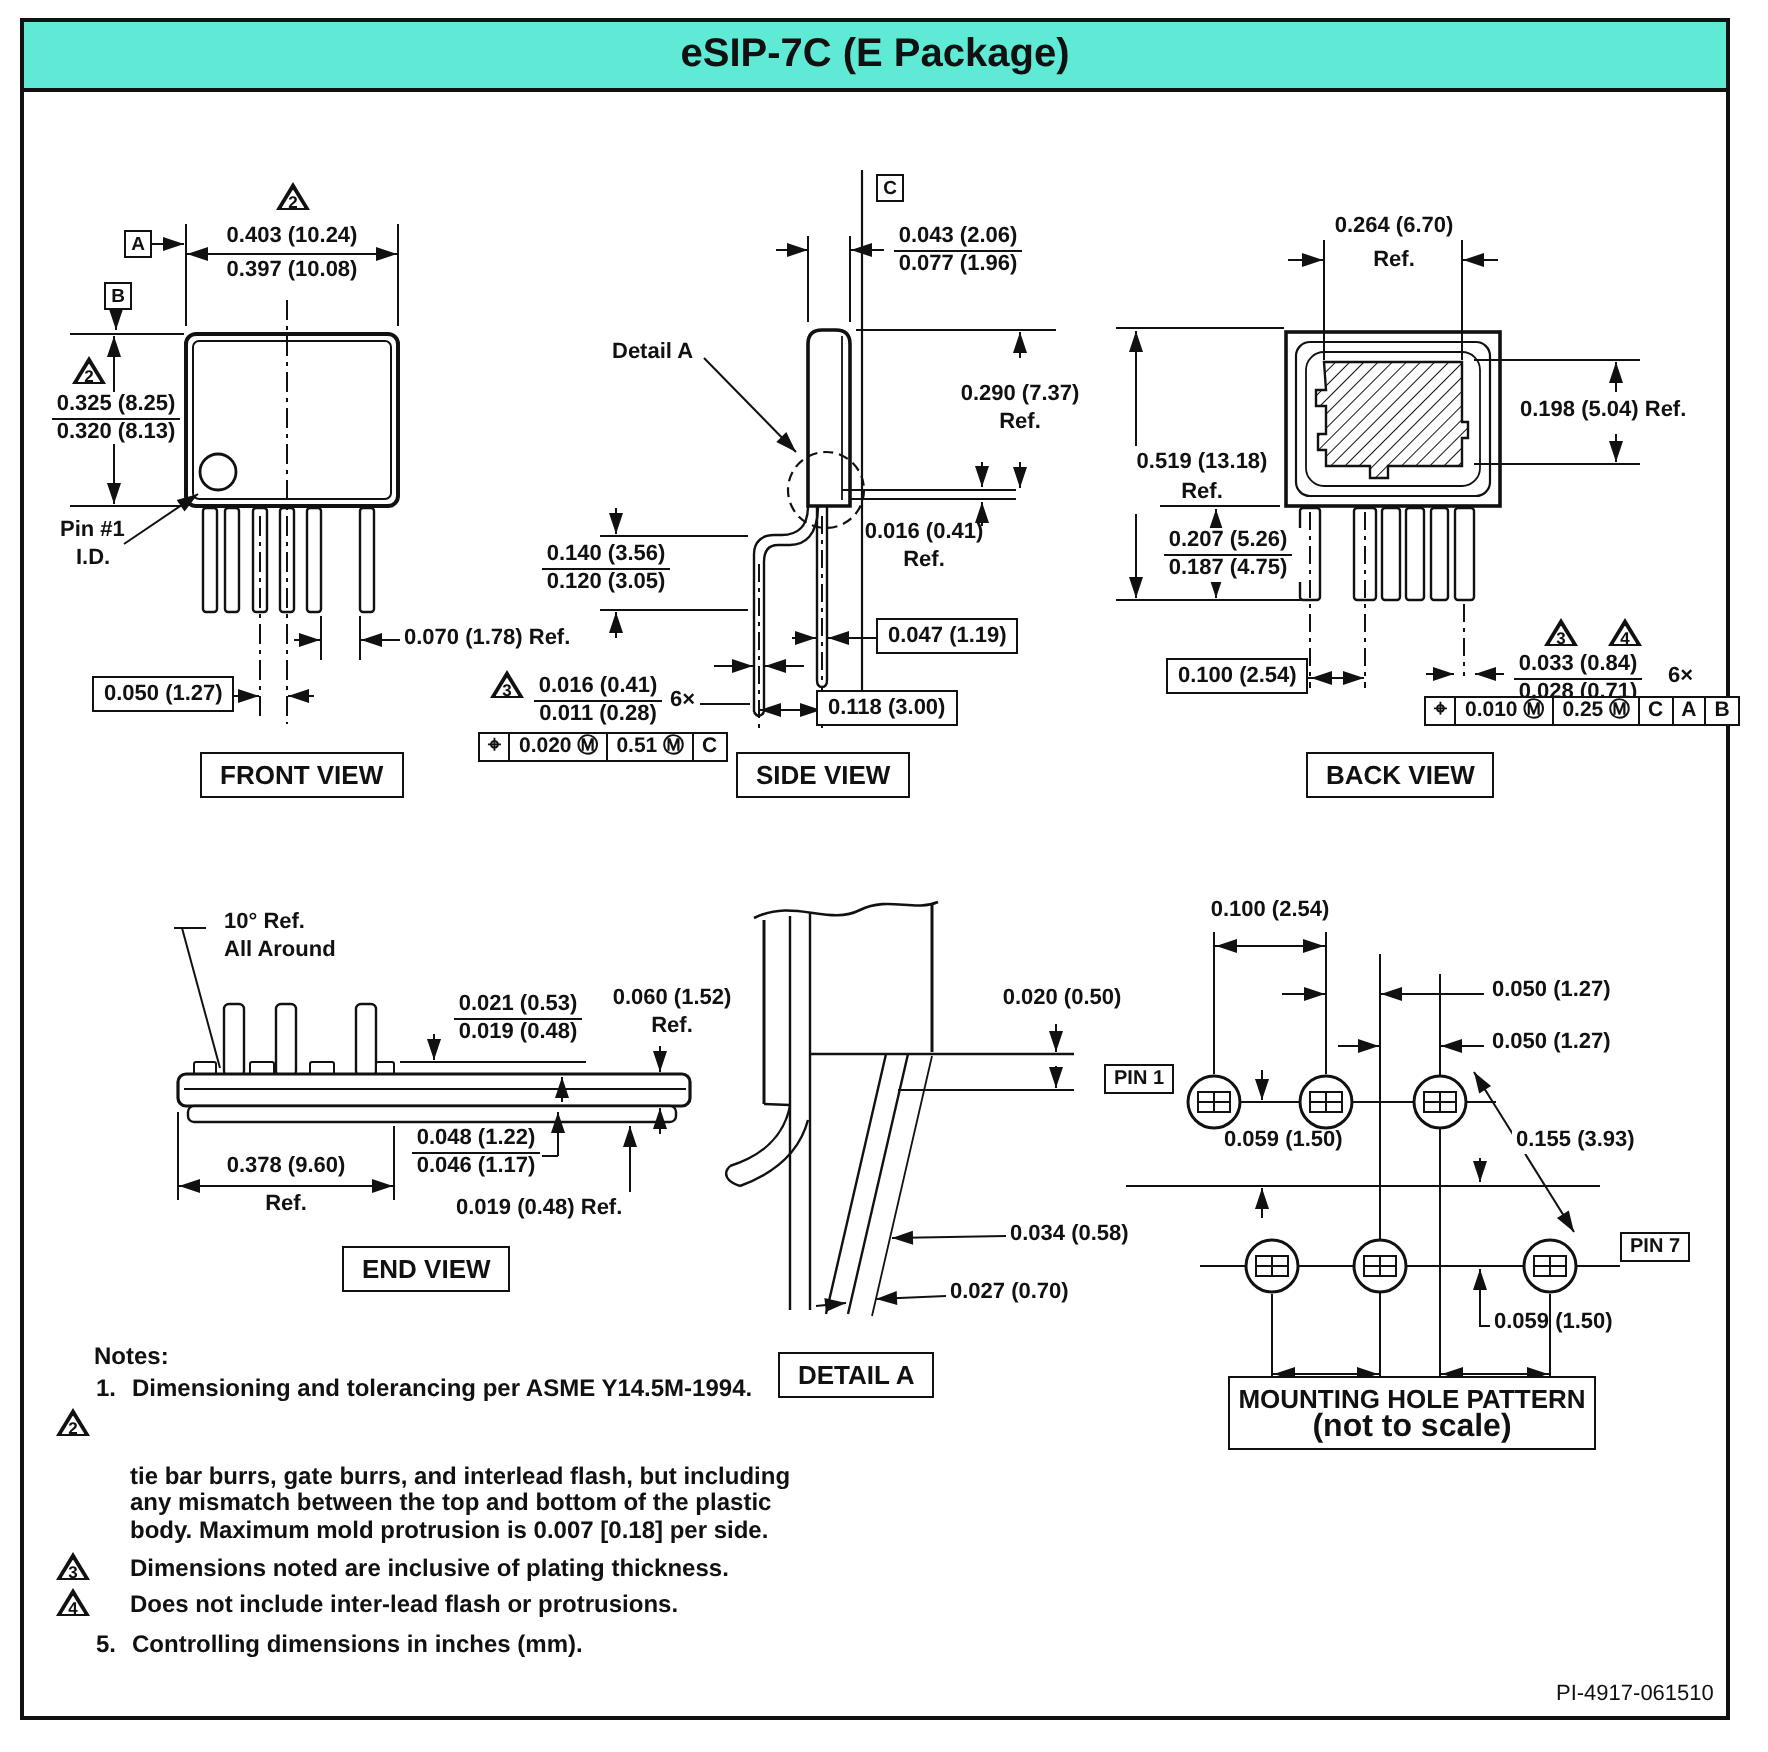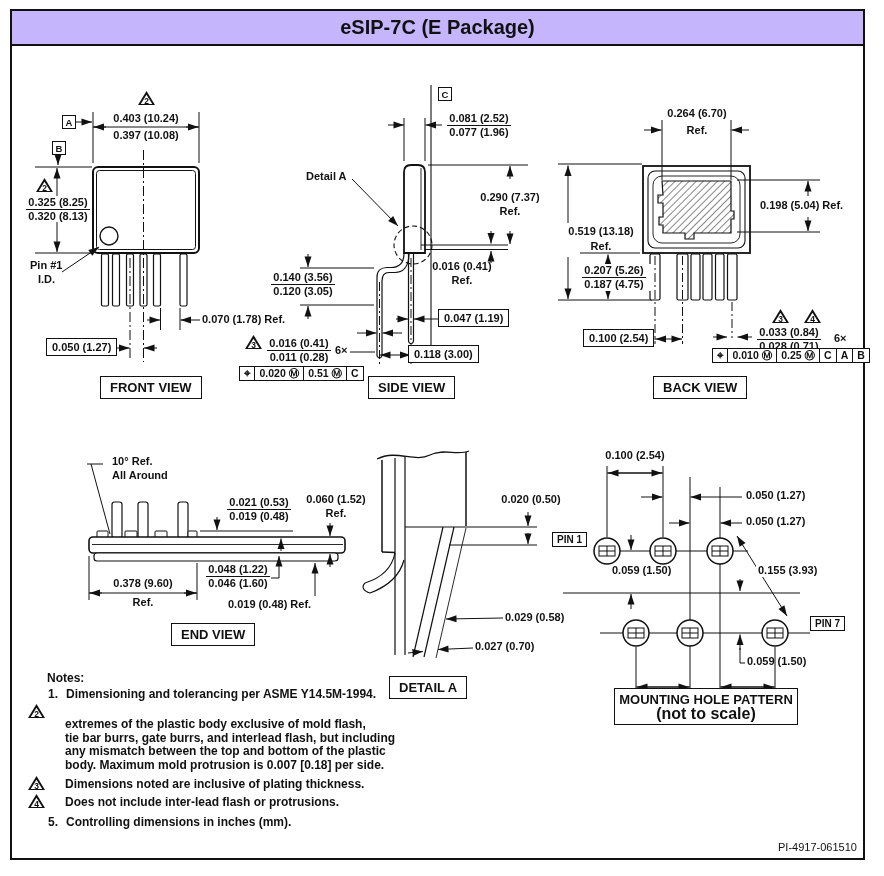--- a/index.html
+++ b/index.html
@@ -1,19 +1,19 @@
 <!DOCTYPE html>
 <html><head>
 <meta charset="utf-8">
 <style>
   html,body{margin:0;padding:0;background:#fff;}
   #stage{position:relative;width:884px;height:876px;background:#fff;
          font-family:"Liberation Sans","DejaVu Sans",sans-serif;color:#111;overflow:hidden;}
   #frame{position:absolute;left:10px;top:9px;width:855px;height:851px;border:2.5px solid #111;box-sizing:border-box;}
-  #titlebar{position:absolute;left:0;top:0;right:0;height:33px;background:#c4b5fd;border-bottom:2.5px solid #111;
+  #titlebar{position:absolute;left:0;top:0;right:0;height:33px;background:#5eead4;border-bottom:2.5px solid #111;
             display:flex;align-items:center;justify-content:center;}
   #titlebar .tt{font-size:20px;font-weight:bold;}
   svg{position:absolute;left:0;top:0;}
   .t{position:absolute;font-weight:bold;font-size:11px;line-height:13px;white-space:nowrap;}
   .ctr{text-align:center;}
   .bgw{background:#fff;padding:0 2px;text-align:center;}
   .frac{position:absolute;font-weight:bold;font-size:11px;line-height:13px;text-align:center;white-space:nowrap;}
   .frac .fr-top{display:inline-block;border-bottom:1.6px solid #111;padding:0 2px;}
   .frac .fr-bot{display:block;}
   .dbox{position:absolute;border:1.6px solid #111;background:#fff;font-weight:bold;font-size:11px;
@@ -282,21 +282,21 @@
   <span class="fr-bot">0.320 (8.13)</span>
 </div>
 <div class="t" style="left:30px;top:259px">Pin #1</div>
 <div class="t" style="left:38px;top:273px">I.D.</div>
 <div class="t" style="left:202px;top:313px">0.070 (1.78) Ref.</div>
 <div class="dbox" style="left:46px;top:338px">0.050 (1.27)</div>
 <div class="vlabel" style="left:100px;top:376px">FRONT VIEW</div>
 
 <div class="datum" style="left:438px;top:87px">C</div>
 <div class="frac" style="left:443px;top:112px;width:72px">
-  <span class="fr-top">0.081 (2.52)</span>
+  <span class="fr-top">0.043 (2.06)</span>
   <span class="fr-bot">0.077 (1.96)</span>
 </div>
 <div class="t" style="left:306px;top:170px">Detail A</div>
 <div class="t ctr" style="left:477px;top:191px;width:66px">0.290 (7.37)</div>
 <div class="t ctr" style="left:477px;top:205px;width:66px">Ref.</div>
 <div class="frac" style="left:267px;top:271px;width:72px">
   <span class="fr-top">0.140 (3.56)</span>
   <span class="fr-bot">0.120 (3.05)</span>
 </div>
 <div class="t ctr" style="left:429px;top:260px;width:66px">0.016 (0.41)</div>
@@ -353,29 +353,29 @@
 <div class="t" style="left:112px;top:455px">10° Ref.</div>
 <div class="t" style="left:112px;top:469px">All Around</div>
 <div class="frac" style="left:226px;top:496px;width:66px">
   <span class="fr-top">0.021 (0.53)</span>
   <span class="fr-bot">0.019 (0.48)</span>
 </div>
 <div class="t ctr" style="left:303px;top:493px;width:66px">0.060 (1.52)</div>
 <div class="t ctr" style="left:303px;top:507px;width:66px">Ref.</div>
 <div class="frac" style="left:205px;top:563px;width:66px">
   <span class="fr-top">0.048 (1.22)</span>
-  <span class="fr-bot">0.046 (1.60)</span>
+  <span class="fr-bot">0.046 (1.17)</span>
 </div>
 <div class="t ctr" style="left:111px;top:577px;width:64px">0.378 (9.60)</div>
 <div class="t ctr" style="left:111px;top:596px;width:64px">Ref.</div>
 <div class="t" style="left:228px;top:598px">0.019 (0.48) Ref.</div>
 <div class="vlabel" style="left:171px;top:623px">END VIEW</div>
 
 <div class="t ctr" style="left:498px;top:493px;width:66px">0.020 (0.50)</div>
-<div class="t" style="left:505px;top:611px">0.029 (0.58)</div>
+<div class="t" style="left:505px;top:611px">0.034 (0.58)</div>
 <div class="t" style="left:475px;top:640px">0.027 (0.70)</div>
 <div class="vlabel" style="left:389px;top:676px">DETAIL A</div>
 
 <div class="t ctr" style="left:603px;top:449px;width:64px">0.100 (2.54)</div>
 <div class="t" style="left:746px;top:489px">0.050 (1.27)</div>
 <div class="t" style="left:746px;top:515px">0.050 (1.27)</div>
 <div class="pbox" style="left:552px;top:532px">PIN 1</div>
 <div class="pbox" style="left:810px;top:616px">PIN 7</div>
 <div class="t" style="left:612px;top:564px">0.059 (1.50)</div>
 <div class="t bgw" style="left:756px;top:564px">0.155 (3.93)</div>
@@ -386,21 +386,20 @@
   <div class="l1">MOUNTING HOLE PATTERN</div>
   <div class="l2">(not to scale)</div>
 </div>
 
 <div class="note" style="left:47px;top:672px">Notes:</div>
 <div class="note" style="left:48px;top:688px">1.</div>
 <div class="note" style="left:66px;top:688px">Dimensioning and tolerancing per ASME Y14.5M-1994.</div>
 <div class="tri" style="left:28px;top:704px">
       <span>2</span>
     </div>
-<div class="note" style="left:65px;top:718px">extremes of the  plastic body exclusive of mold flash,</div>
 <div class="note" style="left:65px;top:732px">tie bar burrs, gate burrs, and interlead flash, but including</div>
 <div class="note" style="left:65px;top:745px">any mismatch between the top and bottom of the plastic</div>
 <div class="note" style="left:65px;top:759px">body. Maximum mold protrusion is 0.007 [0.18] per side.</div>
 <div class="tri" style="left:28px;top:776px">
       <span>3</span>
     </div>
 <div class="note" style="left:65px;top:778px">Dimensions noted are inclusive of plating thickness.</div>
 <div class="tri" style="left:28px;top:794px">
       <span>4</span>
     </div>

